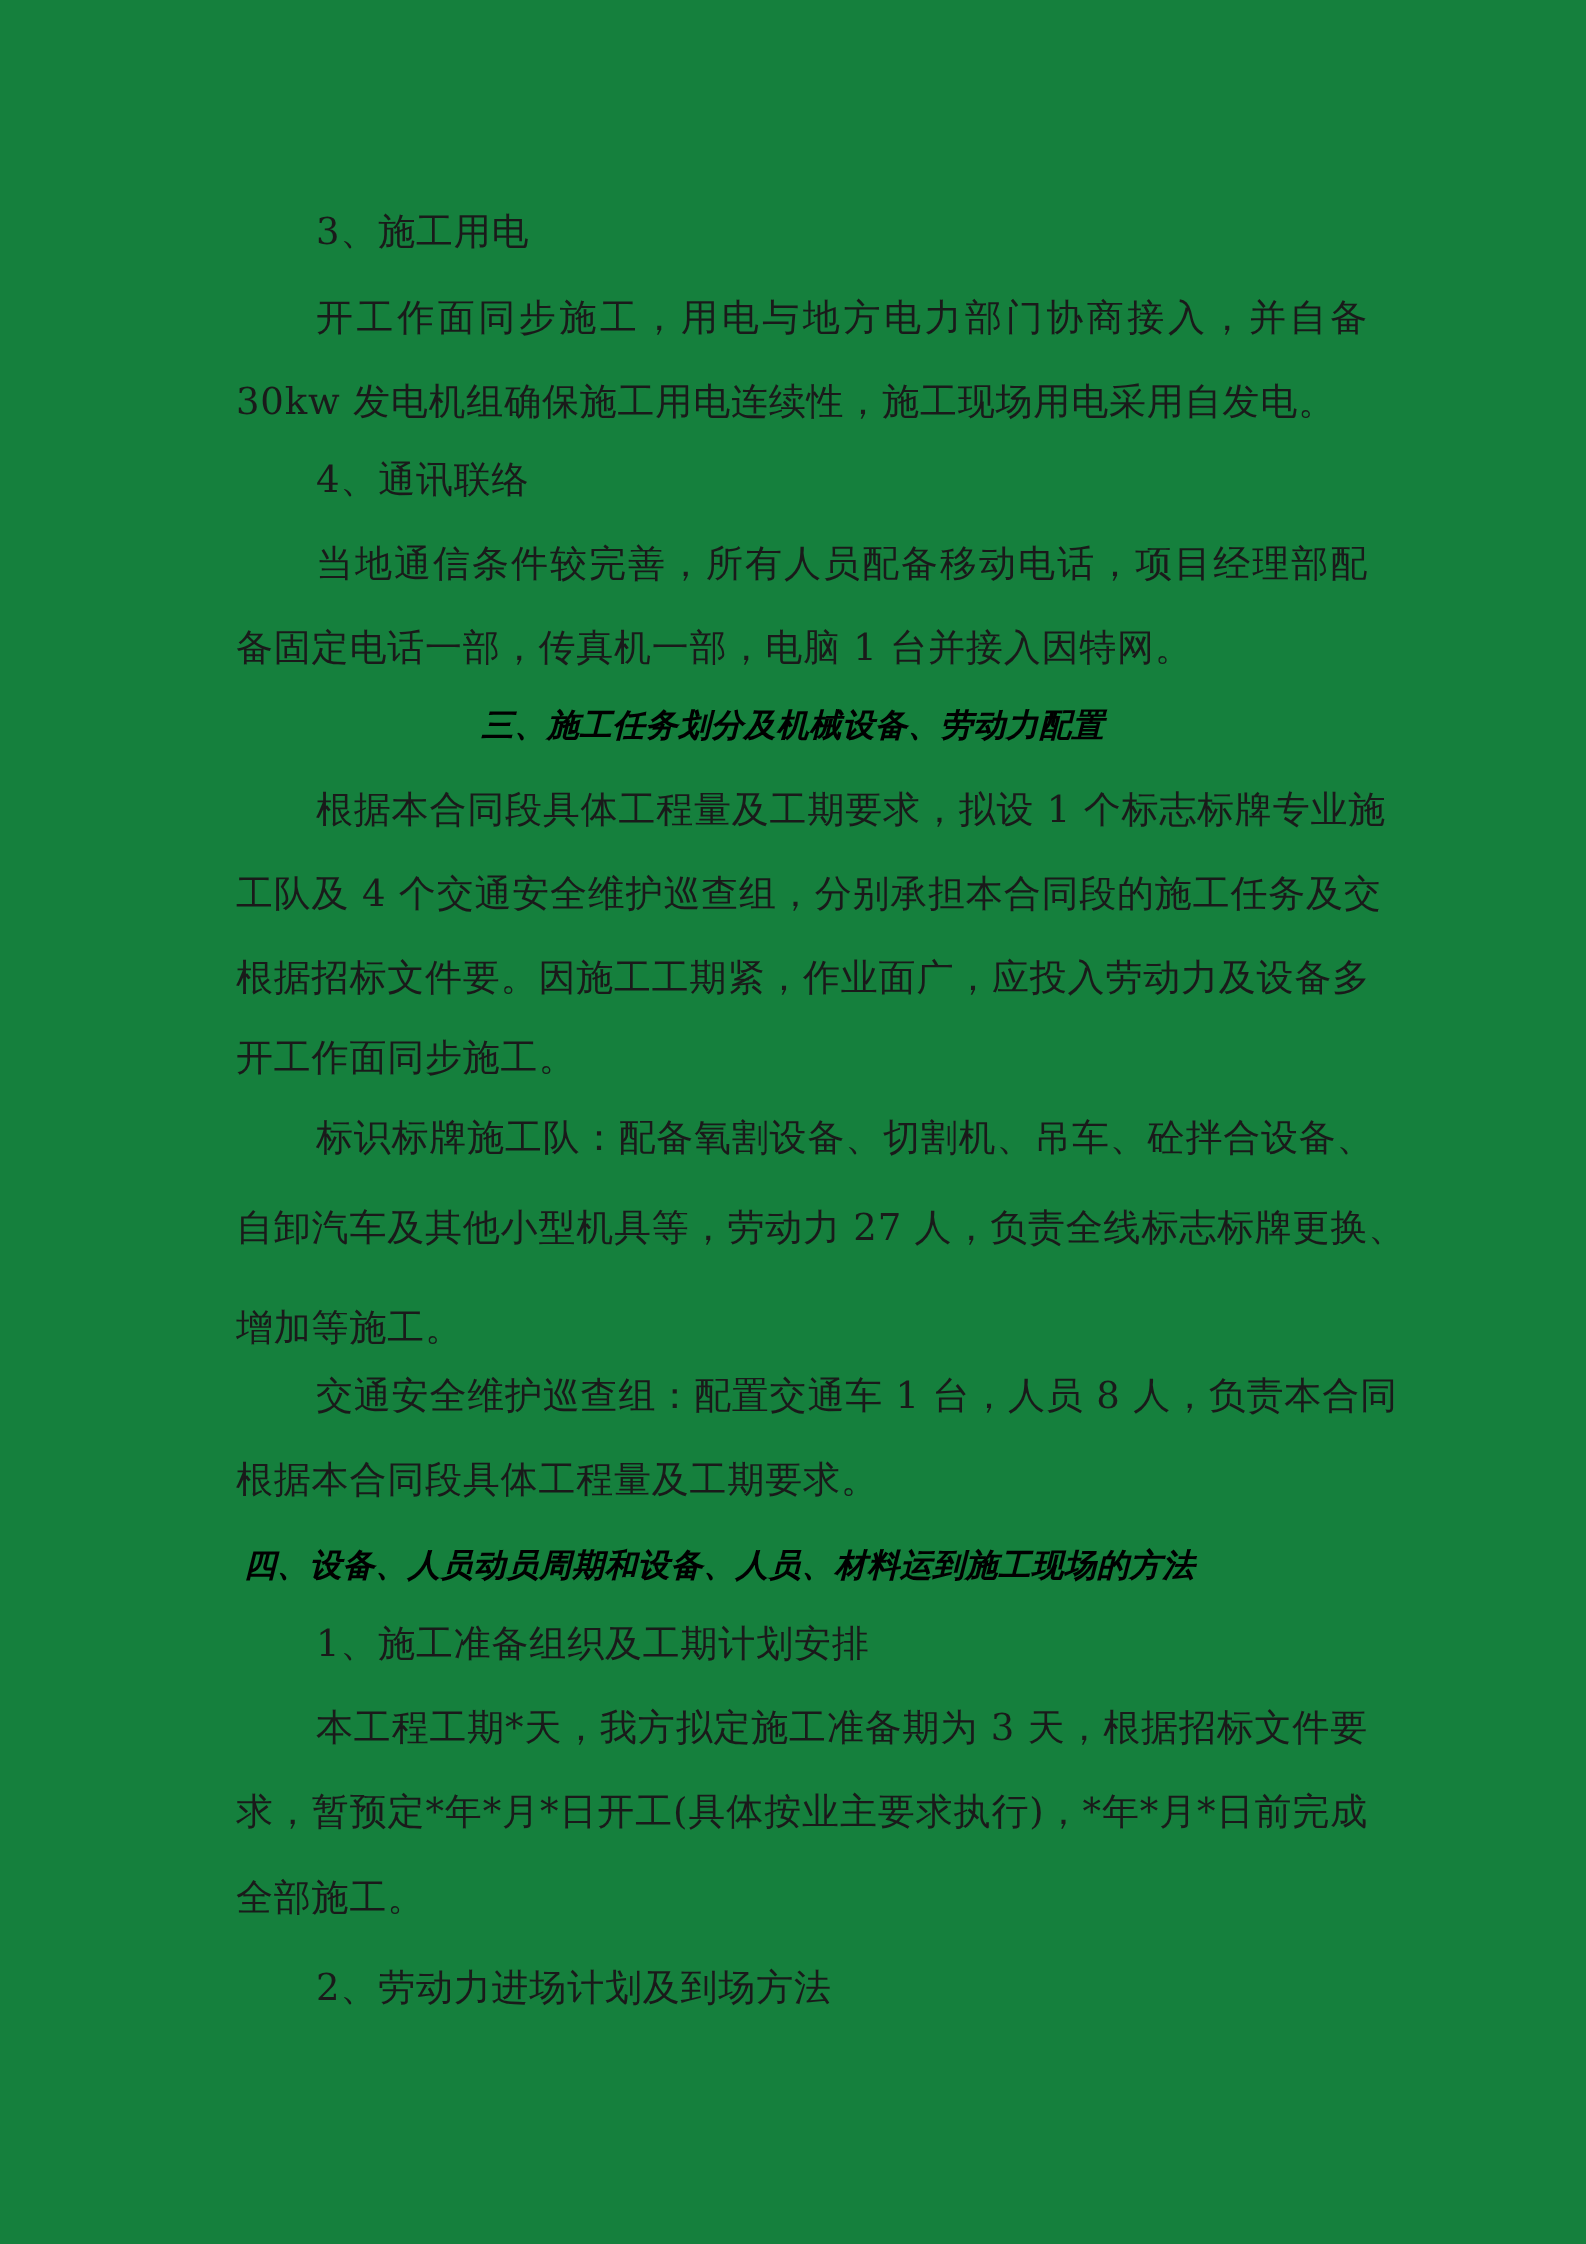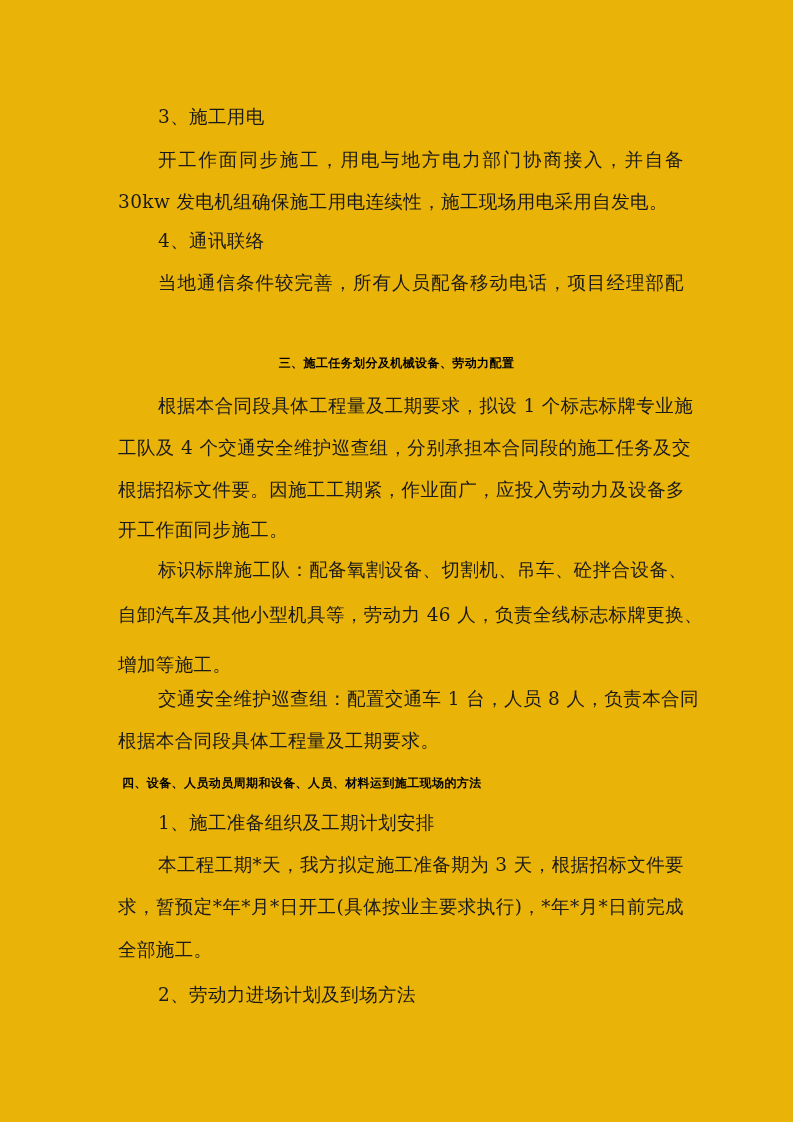--- a/index.html
+++ b/index.html
@@ -1,52 +1,54 @@
 <!DOCTYPE html>
 <html><head>
 <meta charset="utf-8">
 <style>
   html, body { margin: 0; padding: 0; background: #ffffff; }
   body { width: 793px; height: 1122px; position: relative; overflow: hidden; }
   .page {
-    position: absolute; left: 0; top: 0; width: 793px; height: 1122px; background: #eab308;
+    position: absolute; left: 0; top: 0; width: 793px; height: 1122px; background: #15803d;
     font-family: "DejaVu Serif", "Liberation Serif", serif; color: #1a1a1a;
   }
   .line {
     position: absolute; left: 118px; width: 566px;
     font-size: 18.5px; line-height: 24px; white-space: nowrap; letter-spacing: 0.4px;
   }
   .indent { left: 158px; width: 526px; }
   .heading {
     font-family: "DejaVu Sans", "Liberation Sans", sans-serif; font-weight: bold; color: #000;
-    font-size: 12px;
+    font-size: 16px;
+    font-style: italic;
   }
   .center { left: 0; width: 793px; text-align: center; }
   .justify { text-align: justify; text-align-last: justify; }
 </style>
 </head>
 <body>
 
 <div class="page">
   <div class="line indent" style="top:105px">3、施工用电</div>
   <div class="line indent justify" style="top:148px">开工作面同步施工，用电与地方电力部门协商接入，并自备</div>
   <div class="line" style="top:190px">30kw 发电机组确保施工用电连续性，施工现场用电采用自发电。</div>
 
   <div class="line indent" style="top:229px">4、通讯联络</div>
   <div class="line indent justify" style="top:271px"> 当地通信条件较完善，所有人员配备移动电话，项目经理部配</div>
+  <div class="line" style="top:313px">备固定电话一部，传真机一部，电脑 1 台并接入因特网。</div>
 
   <div class="line heading center" style="top:351px">三、施工任务划分及机械设备、劳动力配置</div>
 
   <div class="line indent justify" style="top:394px">根据本合同段具体工程量及工期要求，拟设 1 个标志标牌专业施</div>
   <div class="line justify" style="top:436px">工队及 4 个交通安全维护巡查组，分别承担本合同段的施工任务及交</div>
   <div class="line justify" style="top:478px">根据招标文件要。因施工工期紧，作业面广，应投入劳动力及设备多</div>
   <div class="line" style="top:518px">开工作面同步施工。</div>
 
   <div class="line indent justify" style="top:558px">标识标牌施工队：配备氧割设备、切割机、吊车、砼拌合设备、</div>
-  <div class="line justify" style="top:603px">自卸汽车及其他小型机具等，劳动力 46 人，负责全线标志标牌更换、</div>
+  <div class="line justify" style="top:603px">自卸汽车及其他小型机具等，劳动力 27 人，负责全线标志标牌更换、</div>
   <div class="line" style="top:653px">增加等施工。</div>
 
   <div class="line indent justify" style="top:687px">交通安全维护巡查组：配置交通车 1 台，人员 8 人，负责本合同</div>
   <div class="line" style="top:729px">根据本合同段具体工程量及工期要求。</div>
 
   <div class="line heading" style="top:771px; left:122px; width:580px;">四、设备、人员动员周期和设备、人员、材料运到施工现场的方法</div>
 
   <div class="line indent" style="top:811px">1、施工准备组织及工期计划安排</div>
   <div class="line indent justify" style="top:853px">本工程工期*天，我方拟定施工准备期为 3 天，根据招标文件要</div>
   <div class="line justify" style="top:895px">求，暂预定*年*月*日开工(具体按业主要求执行)，*年*月*日前完成</div>

